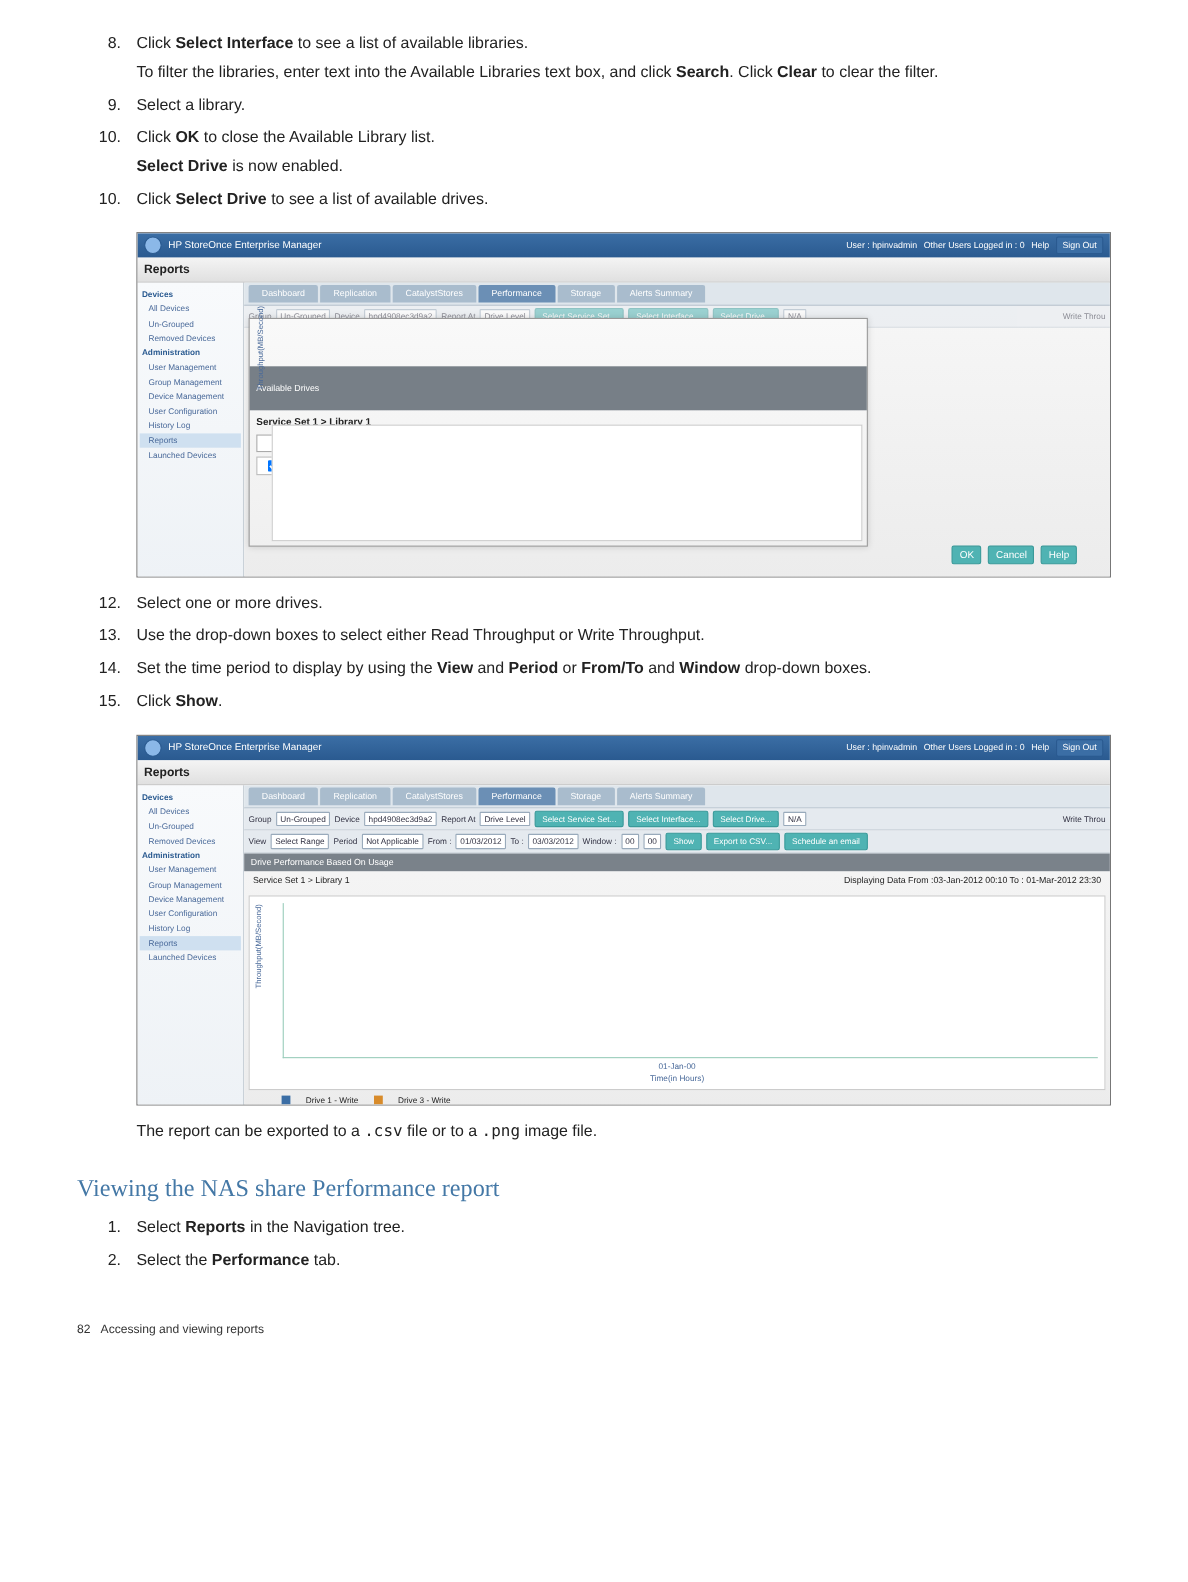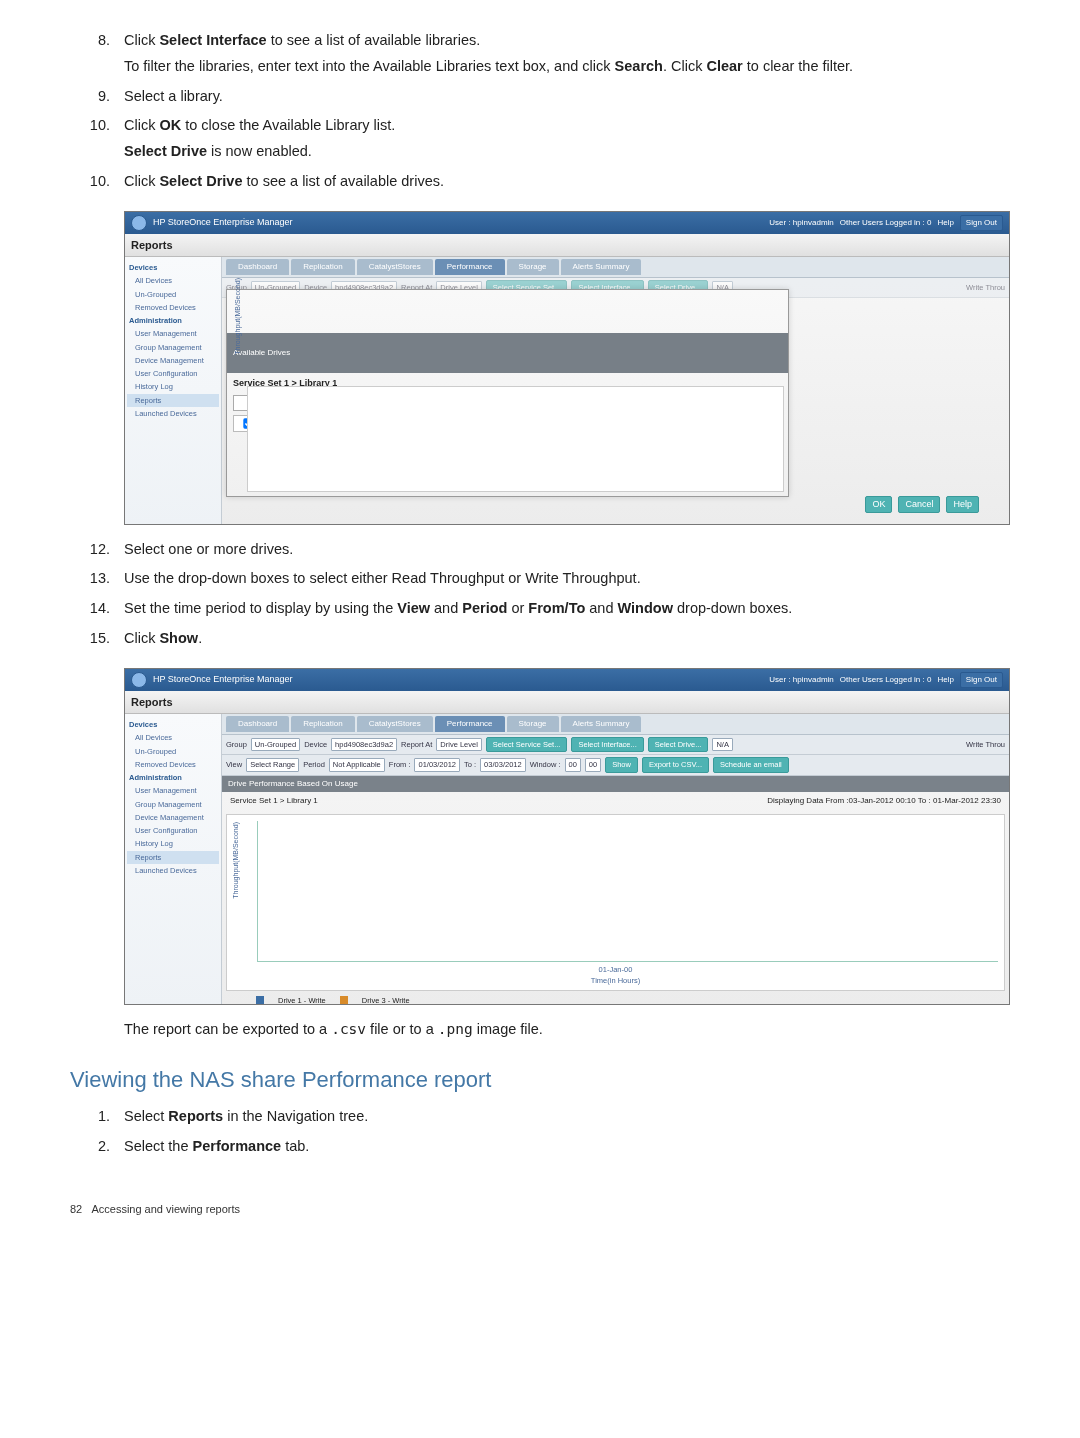--- a/index.html
+++ b/index.html
@@ -9,21 +9,21 @@
     max-width: 940px;
     margin: 0 auto;
     padding: 30px 60px;
     line-height: 1.5;
   }
   ol.main-steps { list-style: none; padding-left: 0; margin: 0; }
   ol.main-steps > li { display: flex; margin-bottom: 4px; }
   ol.main-steps > li > .num { width: 40px; text-align: right; padding-right: 14px; flex-shrink:0; }
   ol.main-steps > li > .body { flex: 1; }
   .body p { margin: 0 0 4px 0; }
-  h2.section { color: #4478a6; font-weight: normal; font-size: 22px; margin: 22px 0 10px 0; }
+  h2.section { color: #4478a6; font-weight: normal; font-size: 22px; margin: 22px 0 10px 0; font-family: Liberation Serif, serif; }
   .footer { font-size: 11px; margin-top: 40px; color: #333; }
 
   
   .shot { border: 1px solid #777; margin: 14px 0 14px 54px; font-size: 9px; position: relative; overflow:hidden; }
   .shot1 { height: 312px; }
   .shot2 { height: 335px; }
   .titlebar { background: linear-gradient(#3b6ea5,#2a5a90); color:#fff; padding:3px 6px; display:flex; align-items:center; gap:6px; position:relative; }
   .logo-dot { width:14px;height:14px;border-radius:50%;background:#8bb8e8;display:inline-block;border:1px solid #2a5a90;}
   .titlebar .right { margin-left:auto; font-size:8px; display:flex; gap:6px; align-items:center; }
   .btn-blue { background:#3b6ea5; color:#fff; padding:1px 5px; border:1px solid #2a5a90; border-radius:2px; }

